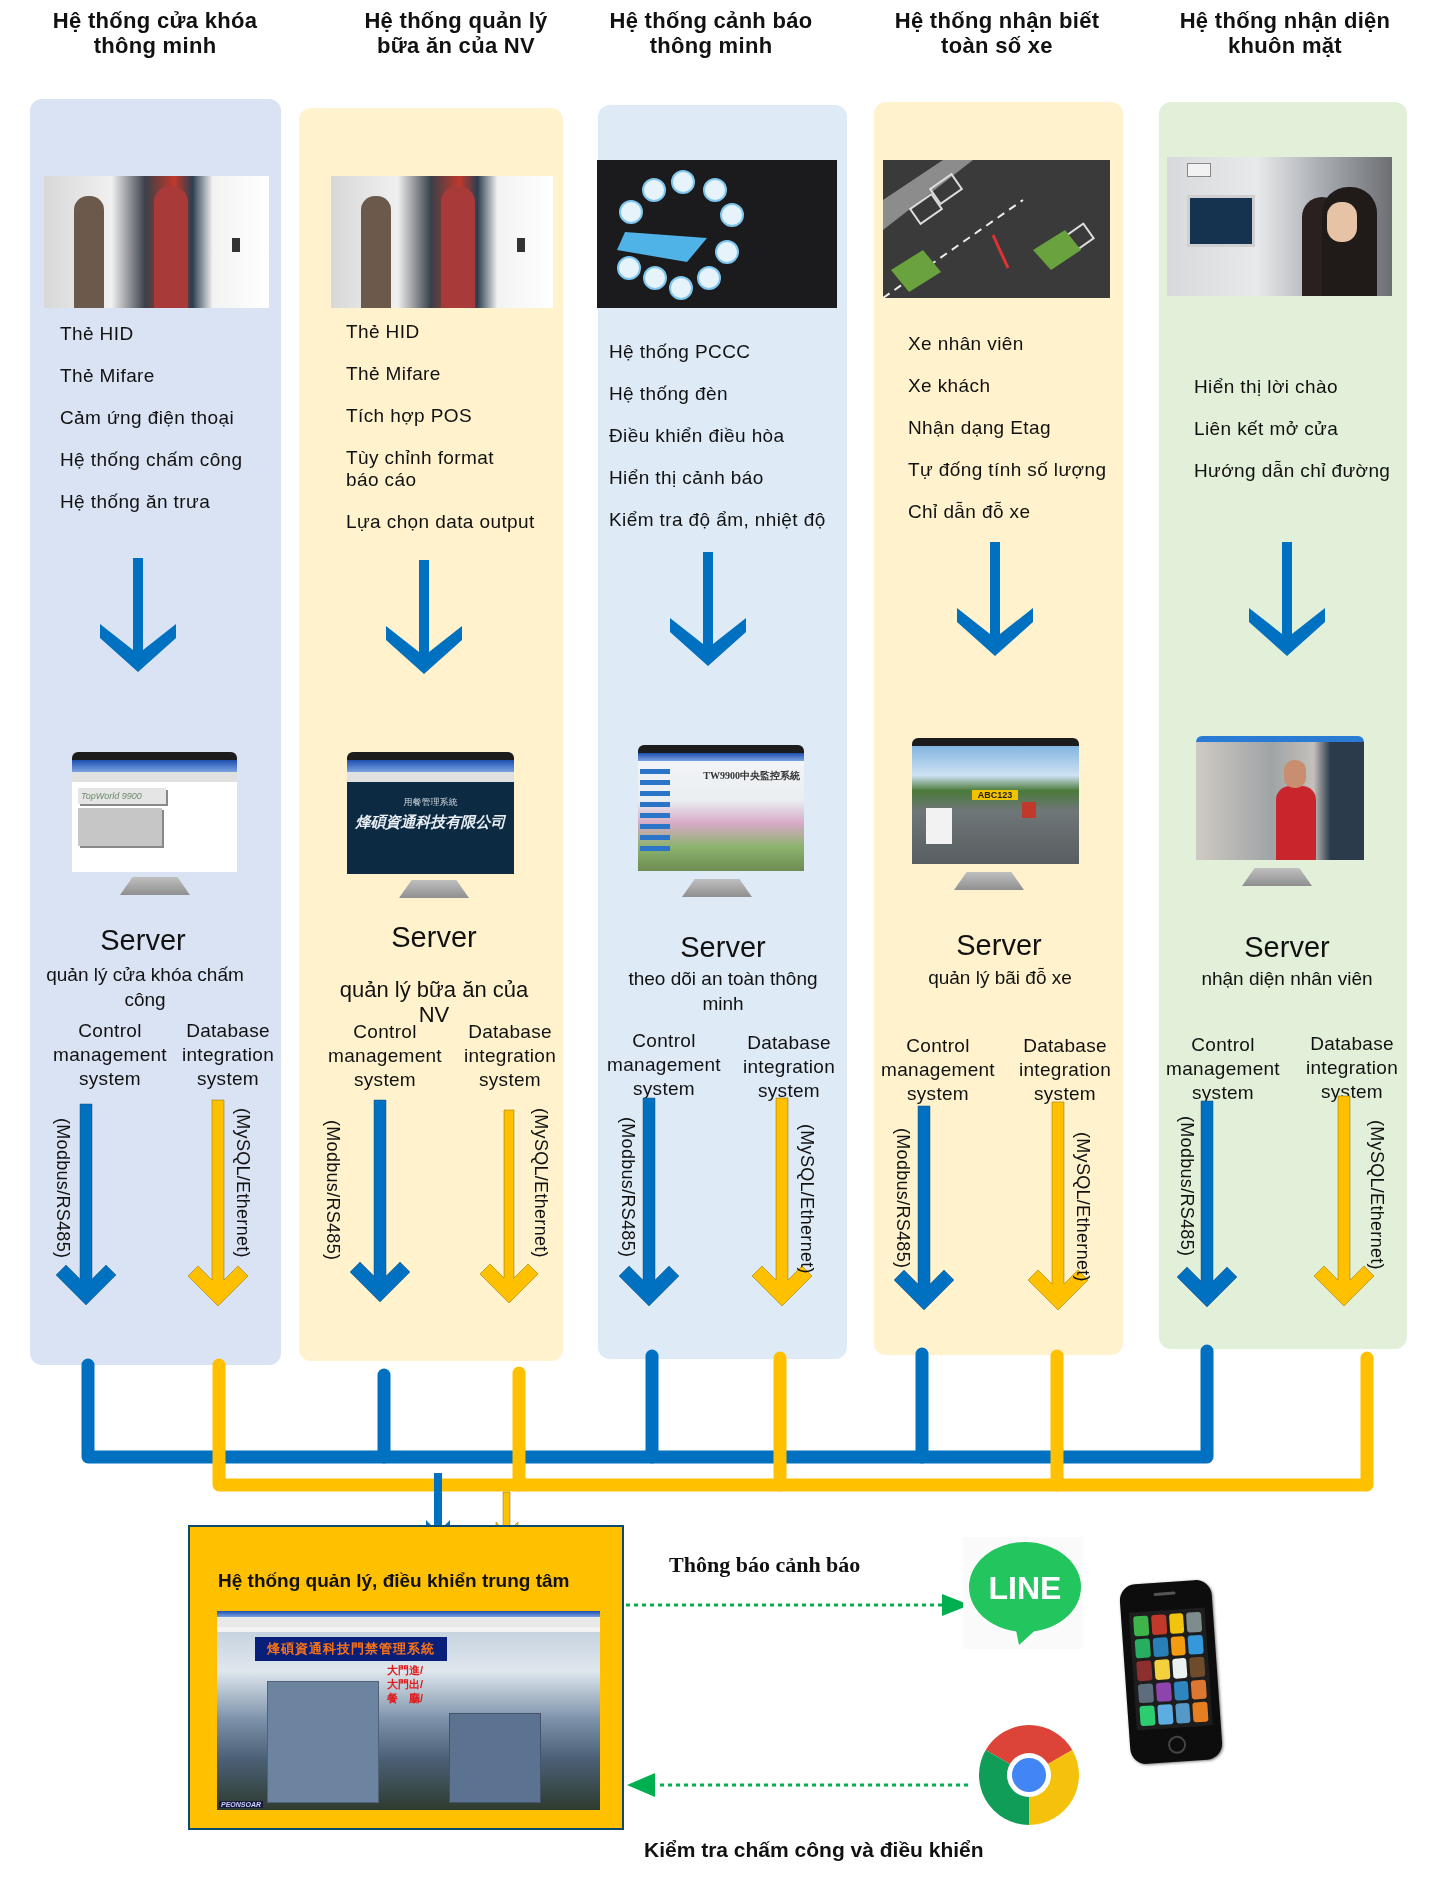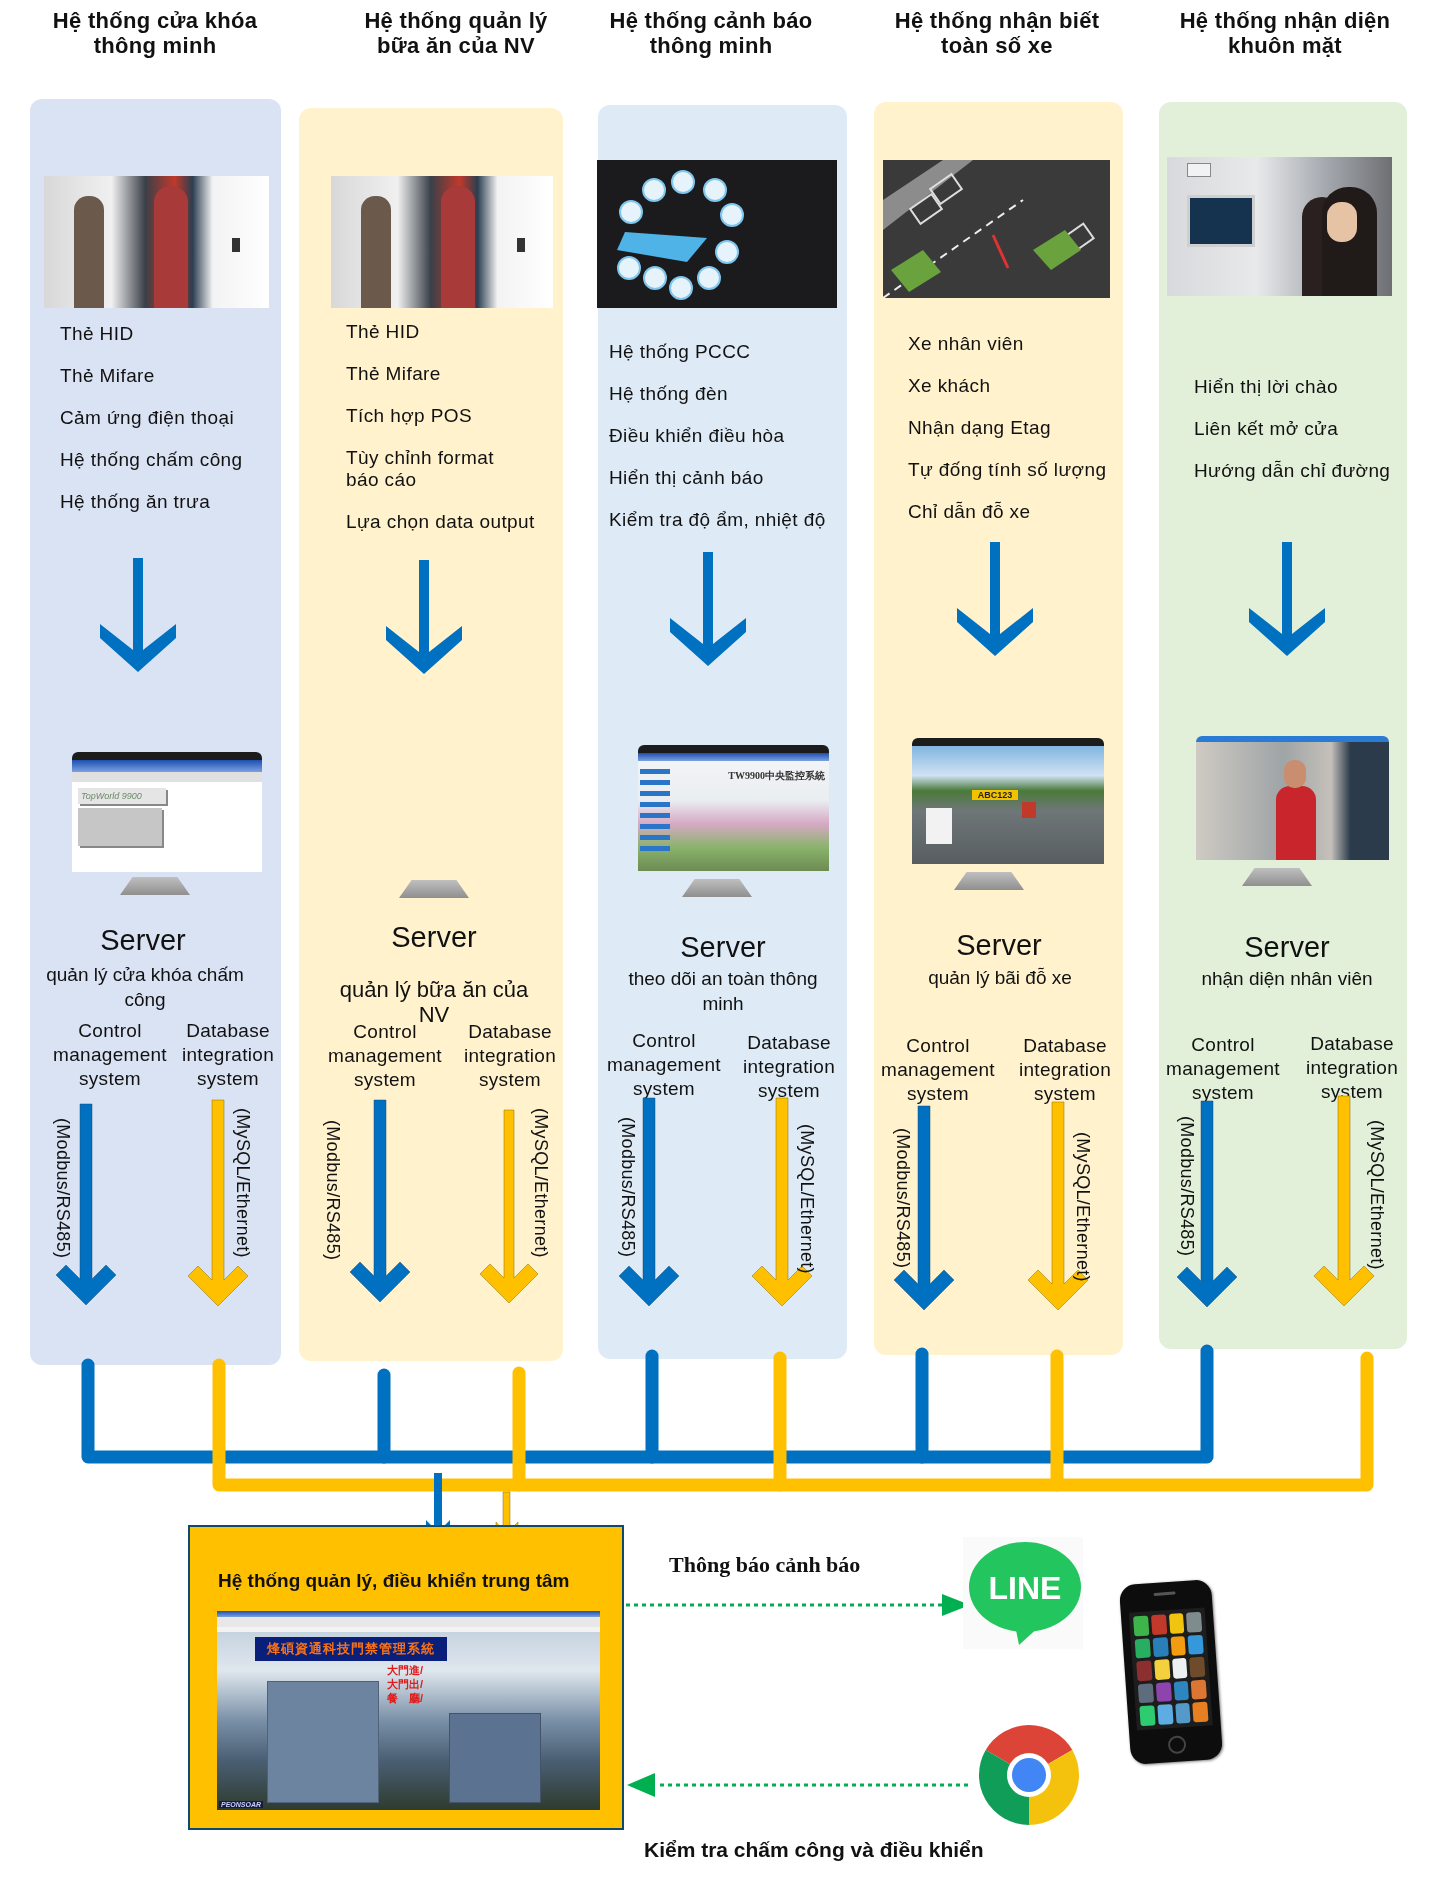--- a/index.html
+++ b/index.html
@@ -10,21 +10,21 @@
   .blue-bg { background:#dae3f3; }
   .blue2-bg { background:#deebf7; }
   .yellow-bg { background:#fff2cc; }
   .green-bg { background:#e2f0d9; }
   .photo { position:absolute; overflow:hidden; }
   .feat { position:absolute; font-size:19px; line-height:22px; letter-spacing:0.4px; }
   .server-title { position:absolute; text-align:center; font-size:29px; }
   .server-sub { position:absolute; text-align:center; font-size:19px; line-height:25px; }
   .sys-label { position:absolute; text-align:center; font-size:19px; line-height:24px; letter-spacing:0.3px; }
   .vlabel { position:absolute; font-size:18px; writing-mode:vertical-rl; white-space:nowrap; letter-spacing:0.3px; }
-  .monitor { position:absolute;padding-left:25px; }
+  .monitor { position:absolute; }
   .monitor .screen { position:absolute; left:0; top:0; right:0; border-top:8px solid #1c1c1c; border-radius:6px 6px 0 0; overflow:hidden; background:#fff; }
   .monitor .stand { position:absolute; width:70px; height:18px; background:linear-gradient(#bfbfbf,#8f8f8f); clip-path:polygon(18% 0,82% 0,100% 100%,0 100%); }
   svg.lines { position:absolute; left:0; top:0; }
   .central { position:absolute; left:188px; top:1525px; width:432px; height:301px; background:#ffc000; border:2px solid #0c4a6e; }
   .central-title { position:absolute; left:28px; top:43px; font-weight:bold; font-size:19px; }
   .notice { position:absolute; font-weight:bold; font-size:22px; }
 </style>
 </head>
 <body>
 
@@ -145,20 +145,26 @@
   <div class="screen" style="height:112px;">
     <div style="height:12px;background:linear-gradient(#1e4fb0,#7aa2e0);"></div>
     <div style="height:10px;background:#e0e0e0;"></div>
     <div style="margin:6px 16px 0 6px;width:82px;font-size:9px;font-style:italic;background:#e5e5e5;color:#6c8a6c;padding:3px;box-shadow:2px 2px 0 #888;">TopWorld 9900</div>
     <div style="margin:4px 0 0 6px;width:84px;height:38px;background:#c6c6c6;box-shadow:2px 2px 0 #888;"></div>
   </div>
   <div class="stand" style="left:48px;top:125px;"></div>
 </div>
 
 <div class="monitor" style="left:347px;top:752px;width:167px;height:148px;">
+  <div class="screen" style="height:114px;background:#0d2a43;">
+    <div style="height:12px;background:linear-gradient(#1e4fb0,#7aa2e0);"></div>
+    <div style="height:10px;background:#e0e0e0;"></div>
+    <div style="text-align:center;color:#d0d8e0;font-size:9px;margin-top:14px;">用餐管理系統</div>
+    <div style="text-align:center;color:#e8eef4;font-size:15px;font-style:italic;font-weight:bold;margin-top:4px;">烽碩資通科技有限公司</div>
+  </div>
   <div class="stand" style="left:52px;top:128px;"></div>
 </div>
 
 <div class="monitor" style="left:638px;top:745px;width:166px;height:158px;">
   <div class="screen" style="height:118px;background:linear-gradient(#f4f5f7 0%,#e9eef2 40%,#d6a9c4 60%,#8ab36c 80%,#6d8b53 100%);">
     <div style="height:8px;background:linear-gradient(#1e4fb0,#7aa2e0);"></div>
     <div style="position:absolute;right:4px;top:16px;font-family:'Liberation Serif',serif;font-weight:bold;font-size:10px;color:#333;">TW9900中央監控系統</div>
     <div style="position:absolute;left:2px;top:16px;width:30px;height:82px;background:repeating-linear-gradient(#2b75c9 0 5px,transparent 5px 11px);"></div>
   </div>
   <div class="stand" style="left:44px;top:134px;"></div>

